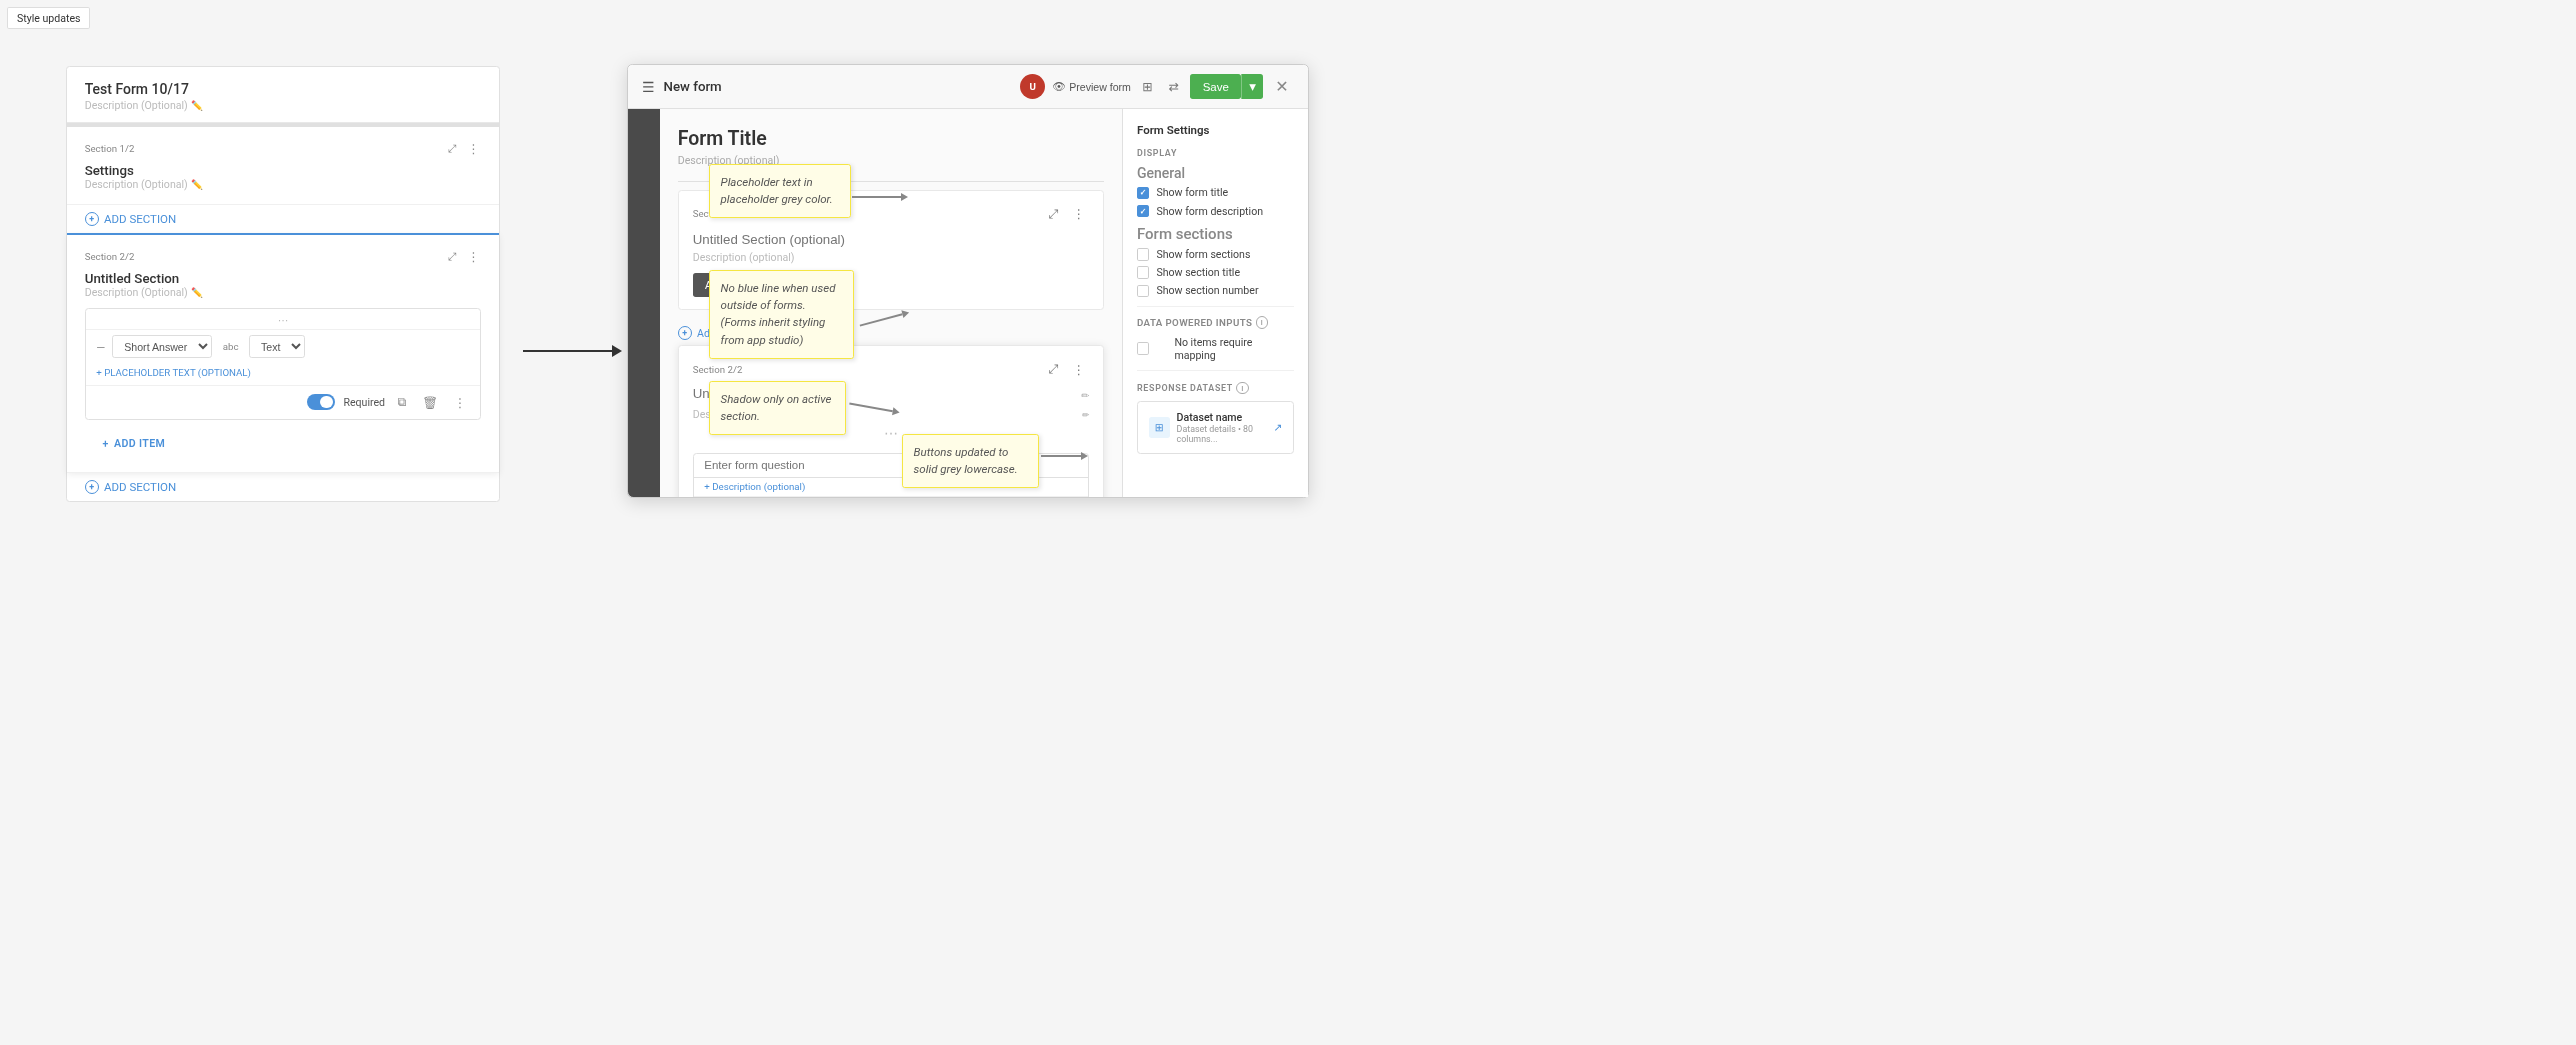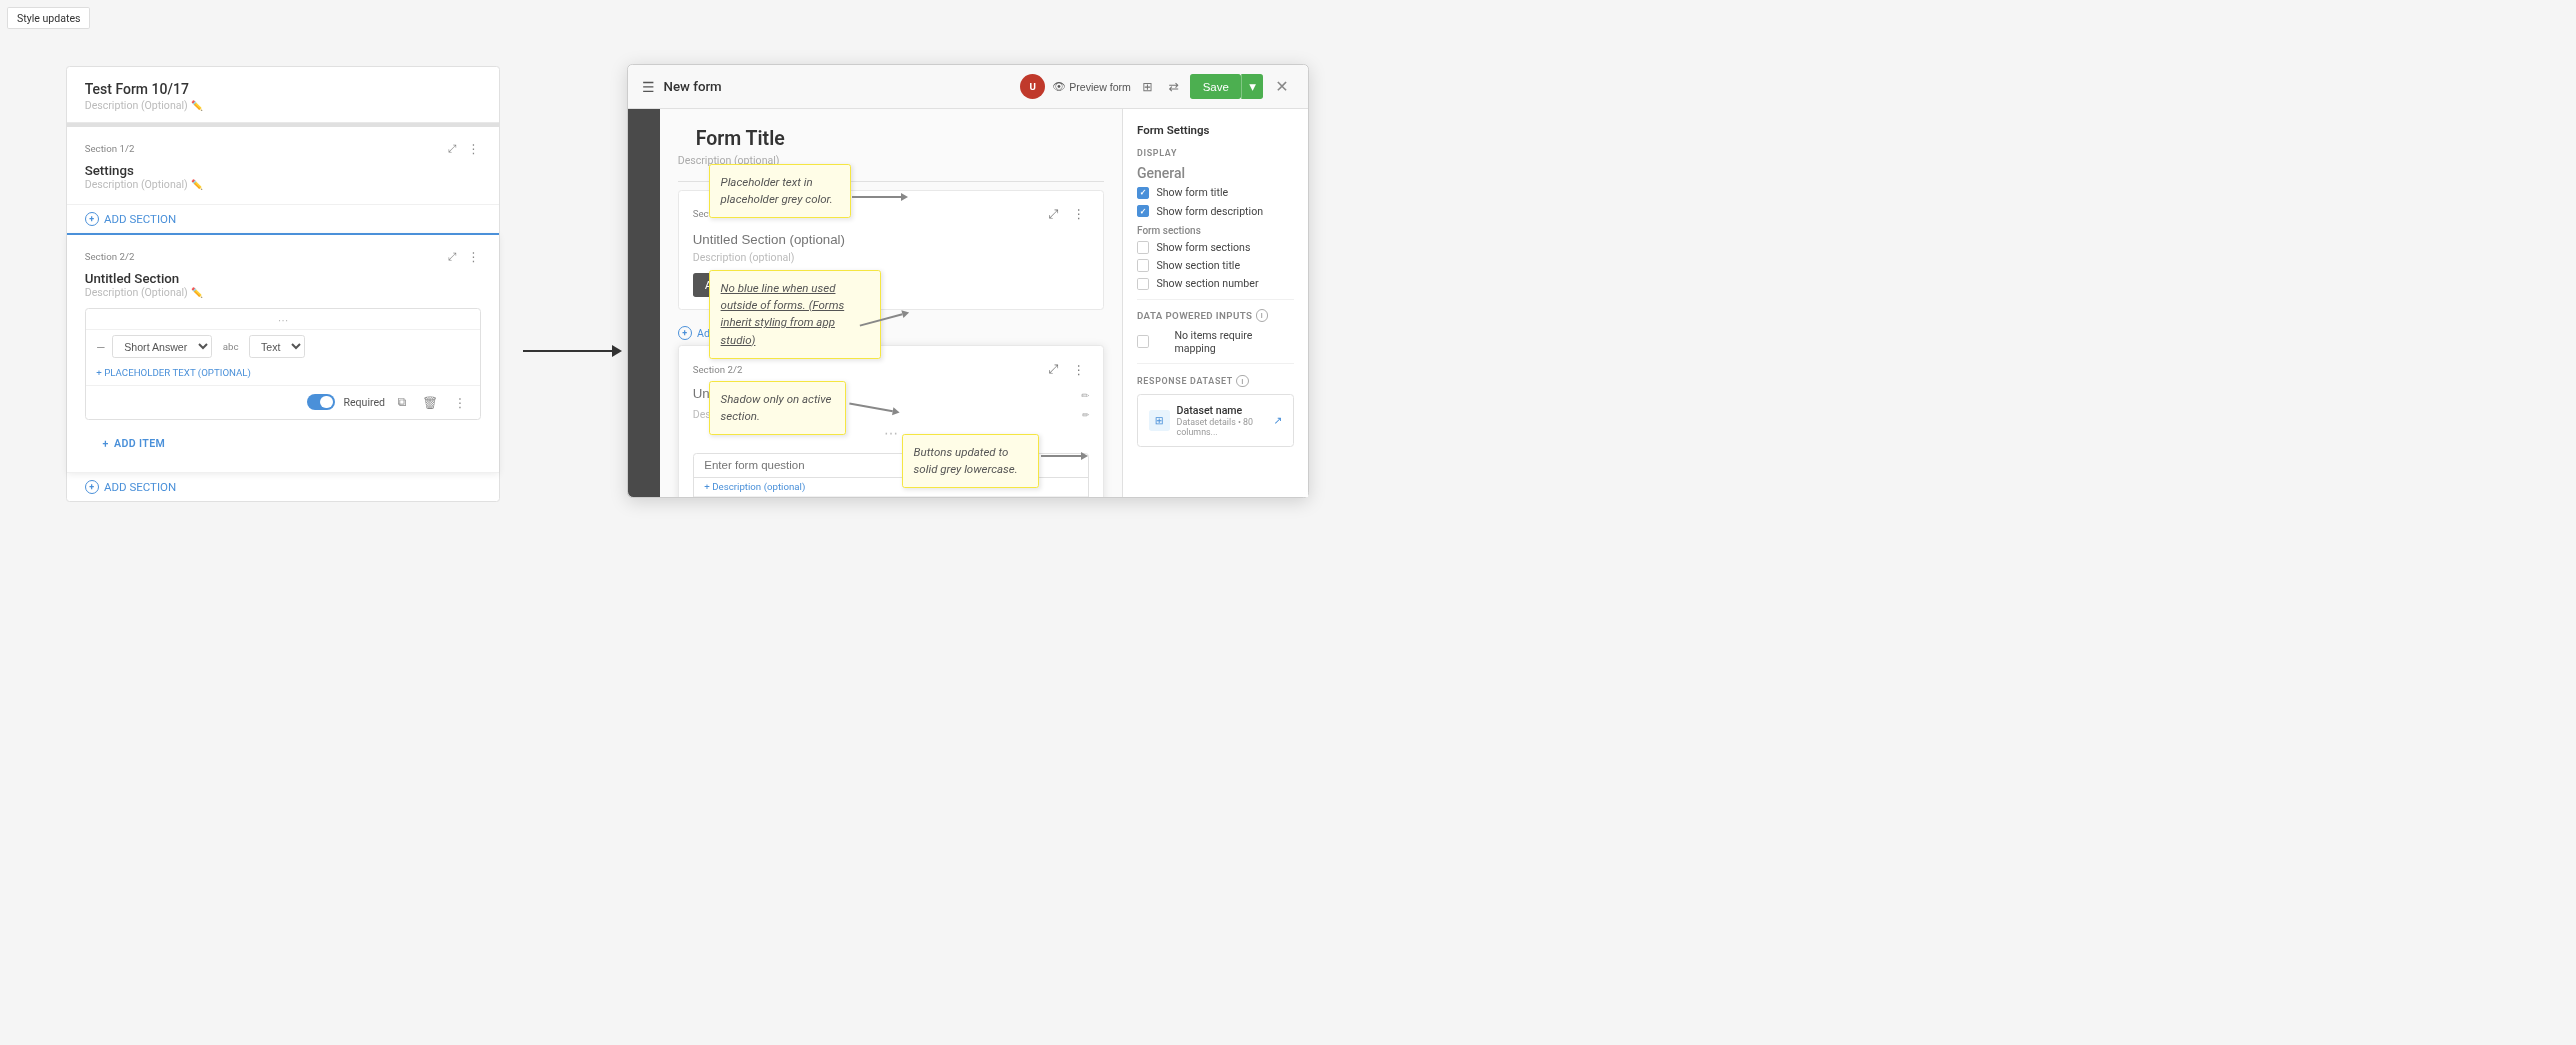--- a/index.html
+++ b/index.html
@@ -441,21 +441,20 @@
     
     .form-title-area {
       margin-bottom: 14px;
     }
 
     .form-title-text {
       font-size: 19.5px;
       font-weight: 600;
       color: #333;
       margin-bottom: 3.5px;
-      margin-left: 18px;
     }
 
     .form-title-desc {
       font-size: 10.6px;
       color: #aaa;
     }
 
     .form-divider {
       height: 0.9px;
       background: #e0e0e0;
@@ -965,21 +964,21 @@
       <div class="settings-row">
         <div class="checkbox-blue"></div>
         <span class="settings-row-label">Show form title</span>
       </div>
 
       <div class="settings-row">
         <div class="checkbox-blue"></div>
         <span class="settings-row-label">Show form description</span>
       </div>
 
-      <div style="font-size:10px;color:#888;margin:7px 0 5.3px;font-weight:500;">Form sections</div>
+      <div style="font-size:15px;color:#888;margin:7px 0 5.3px;font-weight:500;">Form sections</div>
 
       <div class="settings-row">
         <div class="checkbox-empty"></div>
         <span class="settings-row-label">Show form sections</span>
       </div>
 
       <div class="settings-row">
         <div class="checkbox-empty"></div>
         <span class="settings-row-label">Show section title</span>
       </div>
@@ -1023,21 +1022,21 @@
 
 <div class="sticky-note" style="left:709px; top:164px; width:142px;">
   <span>Placeholder text in placeholder grey color.</span>
 </div>
 
 <div class="note-arrow" style="left:852px; top:193px;">
   <div class="note-line" style="width:49px;"></div>
   <div class="note-arrowhead"></div>
 </div>
 
-<div class="sticky-note" style="left:709px; top:270px; width:172px;text-decoration:underline;">
+<div class="sticky-note" style="left:709px; top:270px; width:145px;">
   <span>No blue line when used outside of forms. (Forms inherit styling from app studio)</span>
 </div>
 
 <div class="note-arrow" style="left:859px; top:315px; transform:rotate(-15deg);">
   <div class="note-line" style="width:44px;"></div>
   <div class="note-arrowhead"></div>
 </div>
 
 <div class="sticky-note" style="left:709px; top:381px; width:137px;">
   <span>Shadow only on active section.</span>

